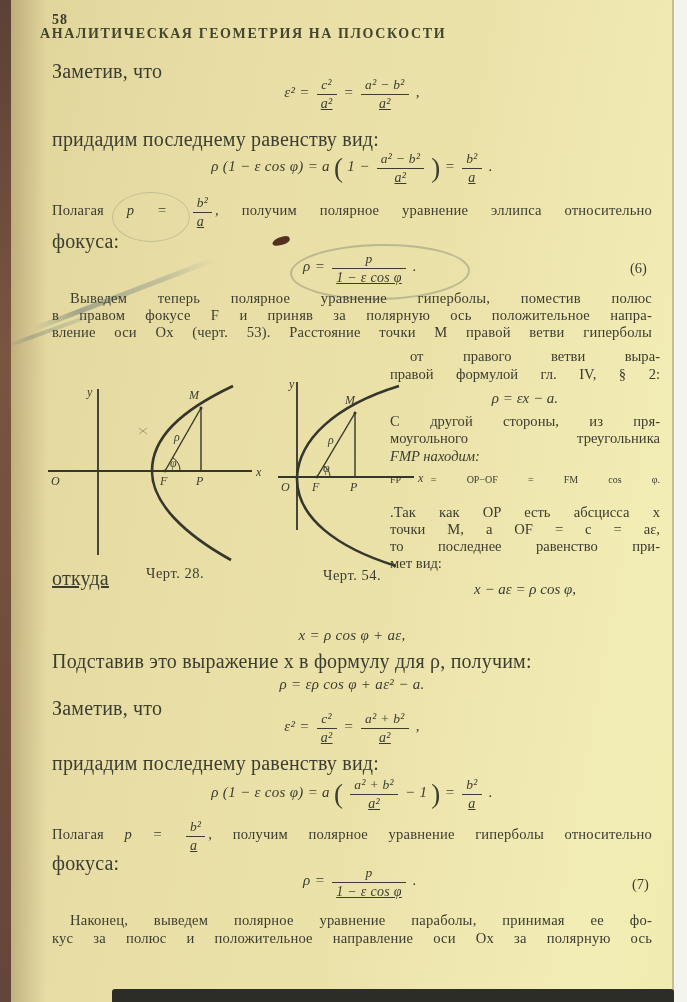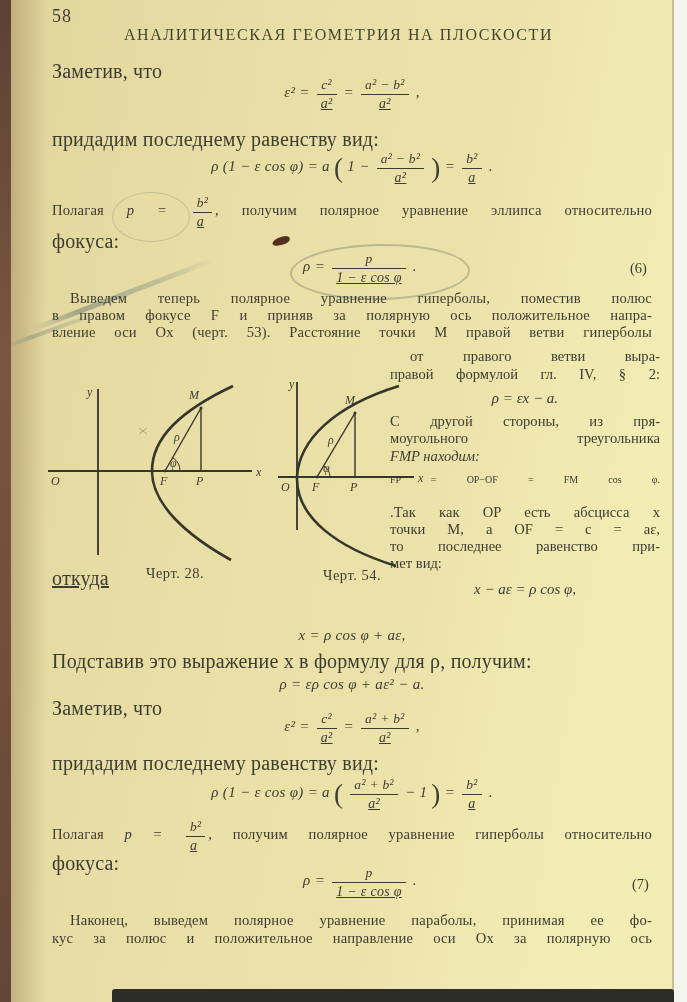--- a/index.html
+++ b/index.html
@@ -5,22 +5,22 @@
   html,body{margin:0;padding:0;background:#888;}
   .scan{position:relative;width:687px;height:1002px;overflow:hidden;
         background:linear-gradient(100deg,#e0d49a 0%,#e8dea5 28%,#ebe2aa 58%,#f2edb5 86%,#f0ecb0 100%);
         font-family:"Liberation Serif","DejaVu Serif",serif;color:#3c3d31;}
   .edge-left{position:absolute;left:0;top:0;width:11px;height:100%;
         background:linear-gradient(180deg,#5c4136,#7a5540 35%,#6f4d3a 70%,#64453a);}
   .edge-shadow{position:absolute;left:11px;top:0;width:36px;height:100%;
         background:linear-gradient(90deg,rgba(115,82,52,.30),rgba(115,82,52,0));}
   .edge-right{position:absolute;right:0;top:0;width:13px;height:100%;background:#f4f4ee;border-left:2px solid #c6bd96;}
   .bottom-bar{position:absolute;left:112px;top:989px;width:562px;height:13px;background:#2d2d27;border-radius:3px 3px 0 0;}
-  .pageno{position:absolute;left:52px;top:6px;font-size:18px;letter-spacing:1px;}
-  .header{position:absolute;left:40px;right:50px;top:26px;text-align:center;font-size:16px;letter-spacing:1.6px;font-weight:normal;color:#44452f;}
+  .pageno{position:absolute;left:52px;top:12px;font-size:14px;letter-spacing:1px;font-weight:bold;}
+  .header{position:absolute;left:40px;right:50px;top:26px;text-align:left;font-size:14px;letter-spacing:1.6px;font-weight:bold;color:#44452f;}
   .t{position:absolute;font-size:20px;letter-spacing:.2px;white-space:nowrap;}
   .jline{position:absolute;left:52px;width:600px;font-size:14.6px;letter-spacing:.2px;
          text-align:justify;text-align-last:justify;}
   .indent{text-indent:18px;}
   .rcj{position:absolute;left:390px;width:270px;font-size:14.6px;text-align:justify;text-align-last:justify;}
   .rcl{position:absolute;left:390px;width:270px;font-size:14.6px;}
   .rcc{position:absolute;left:390px;width:270px;font-size:15px;text-align:center;font-style:italic;}
   .eq{position:absolute;left:52px;width:600px;text-align:center;font-size:15px;font-style:italic;letter-spacing:.3px;}
   .frac{display:inline-block;vertical-align:-11px;text-align:center;line-height:1.1;margin:0 3px;}
   .frac .num{display:block;font-size:13.5px;padding:0 4px 1px;border-bottom:1.3px solid #3c3d31;}

